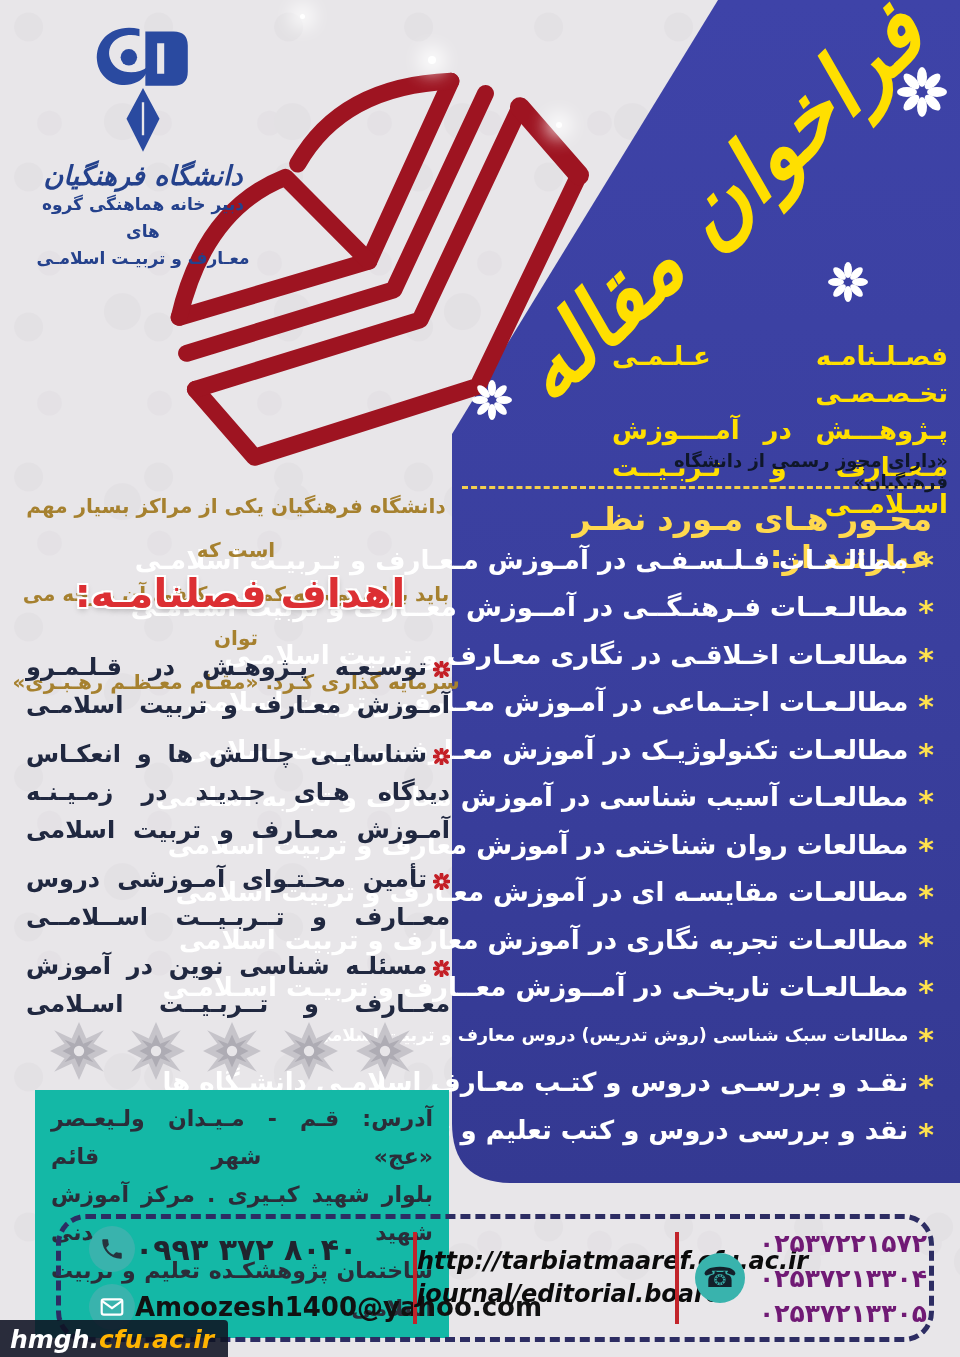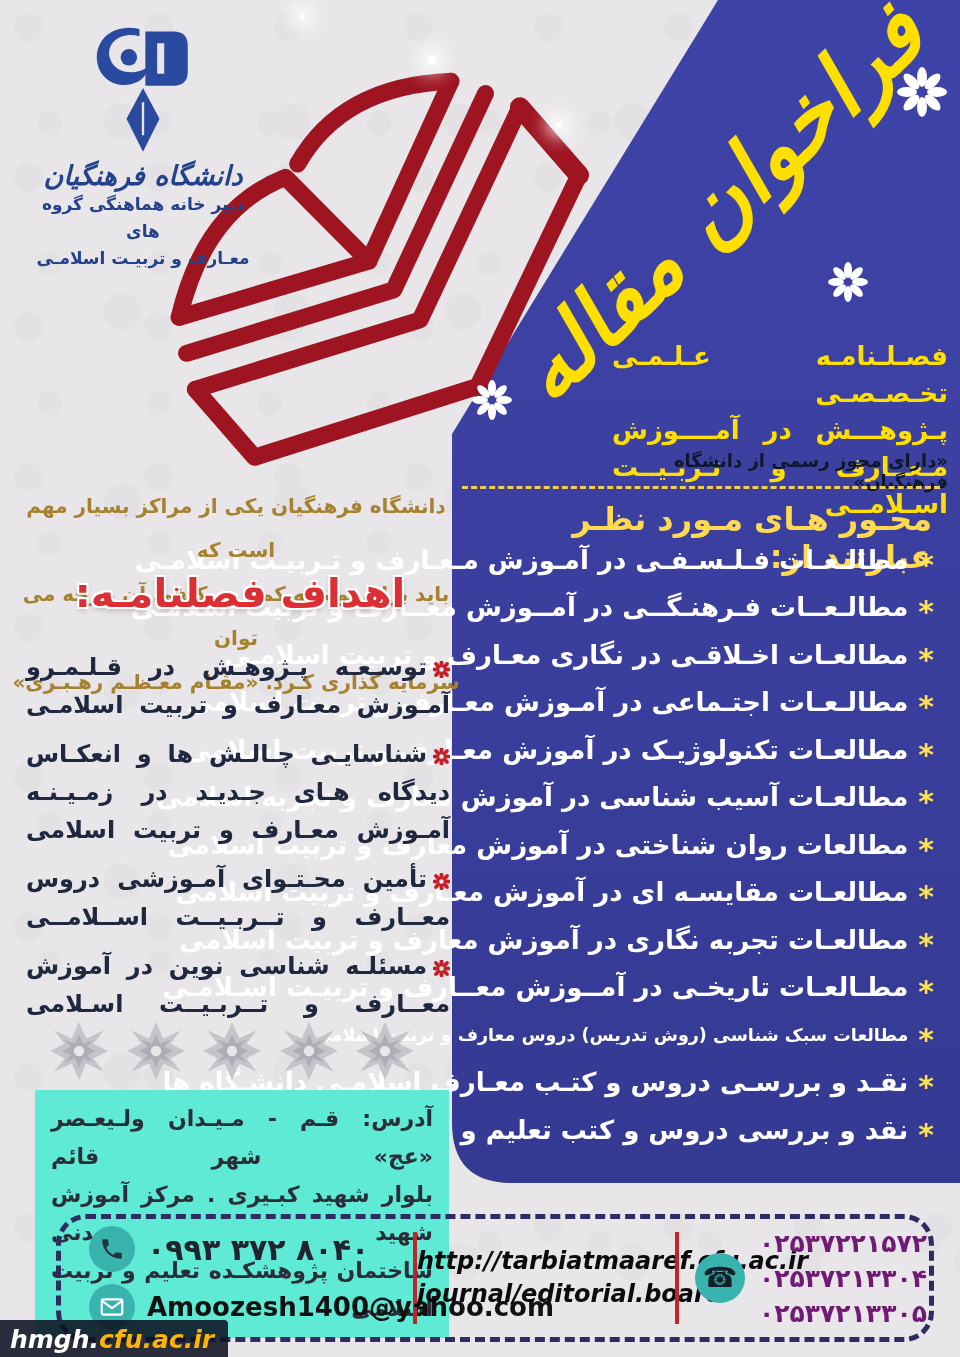--- a/index.html
+++ b/index.html
@@ -63,29 +63,29 @@
     text-shadow:-2px -2px 0 #fff,2px -2px 0 #fff,-2px 2px 0 #fff,2px 2px 0 #fff,0 3px 6px rgba(0,0,0,.25);}
   .goals{position:absolute;left:26px;top:648px;width:424px;margin:0;padding:0;list-style:none;direction:rtl;}
   .goals li{margin-bottom:11px;color:#202840;font-weight:bold;font-size:24px;line-height:38px;
     text-align:justify;text-align-last:justify;}
   .bullet-flower{display:inline-block;vertical-align:-3px;margin-left:6px;}
 
   
   .ornaments{position:absolute;left:48px;top:1020px;width:368px;display:flex;justify-content:space-between;}
 
   
-  .address{position:absolute;left:35px;top:1090px;width:414px;background:#5eead4;
+  .address{position:absolute;left:35px;top:1090px;width:414px;background:#14b8a6;
     padding:10px 16px;direction:rtl;color:#2b2d39;font-weight:bold;font-size:22px;line-height:38px;
     text-align:justify;text-align-last:justify;}
 
   
   .contact{position:absolute;left:56px;top:1214px;width:878px;height:128px;
     border:5px dashed #2d2d63;border-radius:30px;display:flex;align-items:center;}
   .c-left{width:352px;padding-left:28px;display:flex;flex-direction:column;gap:12px;}
-  .c-row{display:flex;align-items:center;gap:12px;}
+  .c-row{display:flex;align-items:center;}
   .icon-circle{width:46px;height:46px;border-radius:50%;background:#39b3ad;flex:0 0 auto;
     display:flex;align-items:center;justify-content:center;}
   .c-mobile{font-size:30px;font-weight:bold;color:#20242e;letter-spacing:4px;}
   .c-email{font-size:26px;font-weight:bold;color:#111;}
   .v-div{width:4px;height:92px;background:#c2242b;flex:0 0 auto;}
   .c-url{width:258px;text-align:center;color:#0b0b0b;font-weight:bold;font-size:24px;line-height:33px;font-style:italic;}
   .c-phones{flex:1;display:flex;align-items:center;gap:12px;padding-left:16px;}
   .phone-glyph{font-size:28px;color:#13202a;line-height:1;}
   .p-list{flex:1;direction:ltr;text-align:center;color:#701a75;font-weight:bold;font-size:25px;line-height:35px;letter-spacing:2px;}
 

